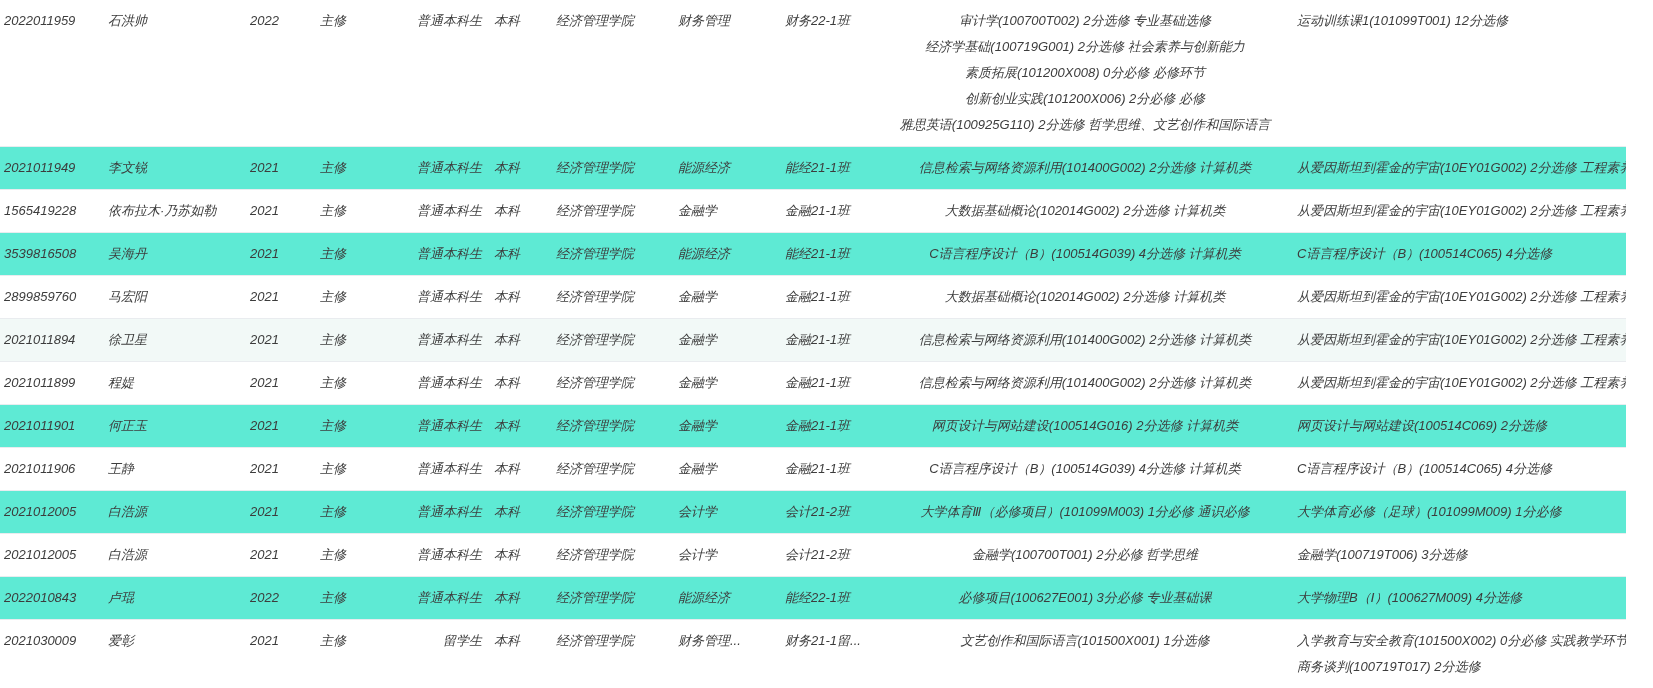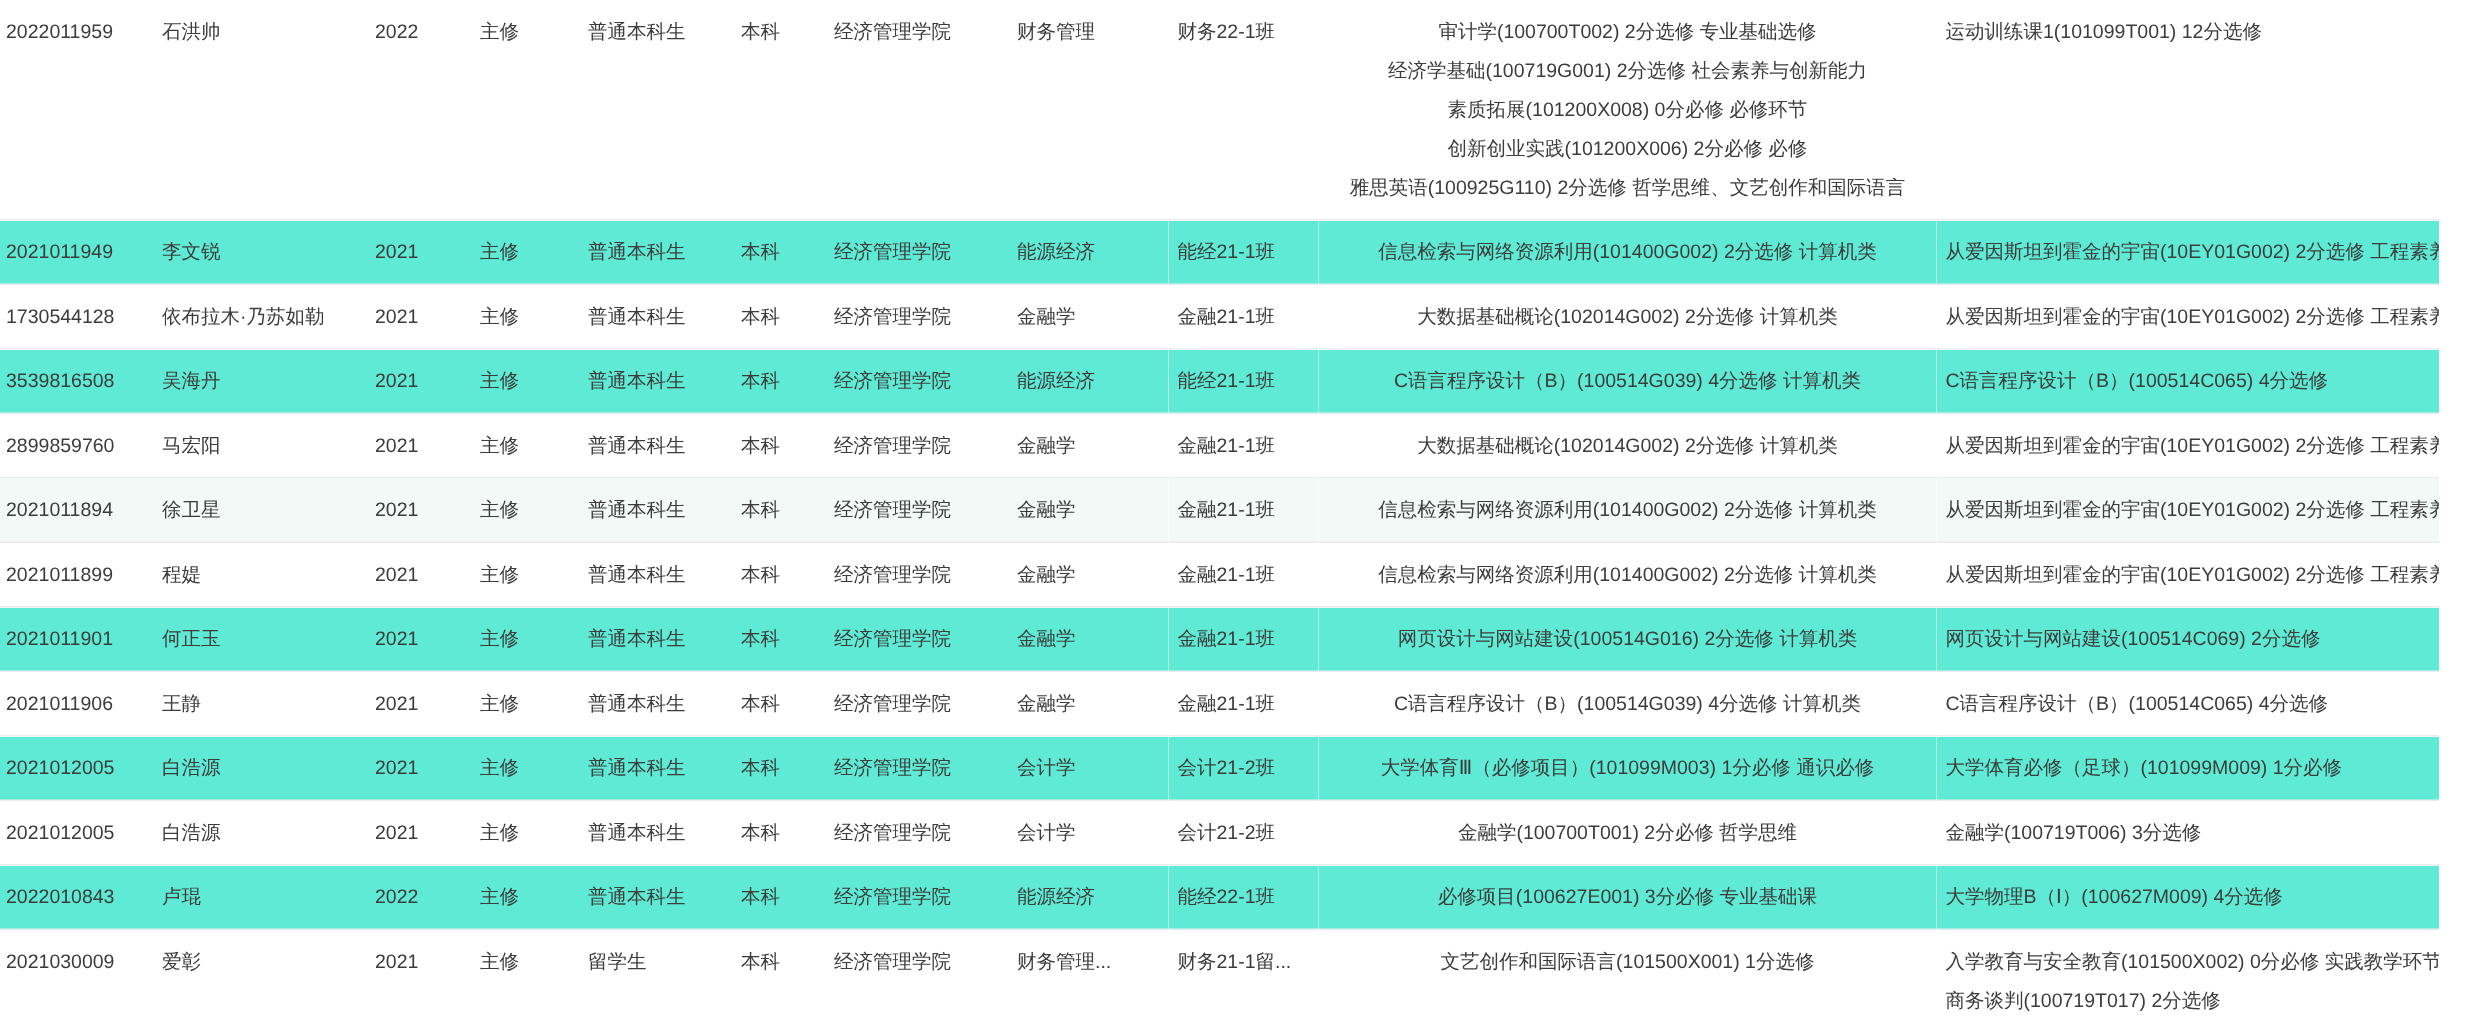--- a/index.html
+++ b/index.html
@@ -13,20 +13,21 @@
     color: #333333;
     width: 1653px;
     height: 688px;
     overflow: hidden;
   }
   .table-wrap {
     width: 1626px;
     height: 688px;
     overflow: hidden;
     position: relative;
+    font-style: italic;
   }
   table.grid {
     border-collapse: collapse;
     width: 1653px;
     table-layout: fixed;
   }
   table.grid td {
     vertical-align: top;
     padding: 8px 6px 8px 6px;
     border-bottom: 1px solid #e9ecef;
@@ -41,21 +42,21 @@
     background: #5eead4;
   }
   tr.row-hl td {
     background: #f2f9f7;
     margin-left: 28px;
   }
   .c-id      { width: 92px; padding-left: 4px !important; }
   .c-name    { width: 130px; }
   .c-year    { width: 58px; }
   .c-type    { width: 60px; }
-  .c-stutype { width: 90px; }
+  .c-stutype { width: 90px; text-align: right; }
   .c-level   { width: 50px; }
   .c-college { width: 110px; }
   .c-major   { width: 95px; }
   .c-class   { width: 88px; }
   .c-src     { width: 400px; white-space: normal; text-align: center; }
   .c-dst     { width: 380px; white-space: normal; }
   .multi-line div {
     white-space: nowrap;
     overflow: hidden;
     text-overflow: ellipsis;
@@ -99,21 +100,21 @@
           <td class="c-major">能源经济</td>
           <td class="c-class">能经21-1班</td>
           <td class="c-src multi-line">
             <div>信息检索与网络资源利用(101400G002) 2分选修 计算机类</div>
           </td>
           <td class="c-dst multi-line">
             <div>从爱因斯坦到霍金的宇宙(10EY01G002) 2分选修 工程素养与计算思维</div>
           </td>
         </tr>
         <tr>
-          <td class="c-id">1730544128</td>
+          <td class="c-id">1565419228</td>
           <td class="c-name">依布拉木·乃苏如勒</td>
           <td class="c-year">2021</td>
           <td class="c-type">主修</td>
           <td class="c-stutype">普通本科生</td>
           <td class="c-level">本科</td>
           <td class="c-college">经济管理学院</td>
           <td class="c-major">金融学</td>
           <td class="c-class">金融21-1班</td>
           <td class="c-src multi-line">
             <div>大数据基础概论(102014G002) 2分选修 计算机类</div>

